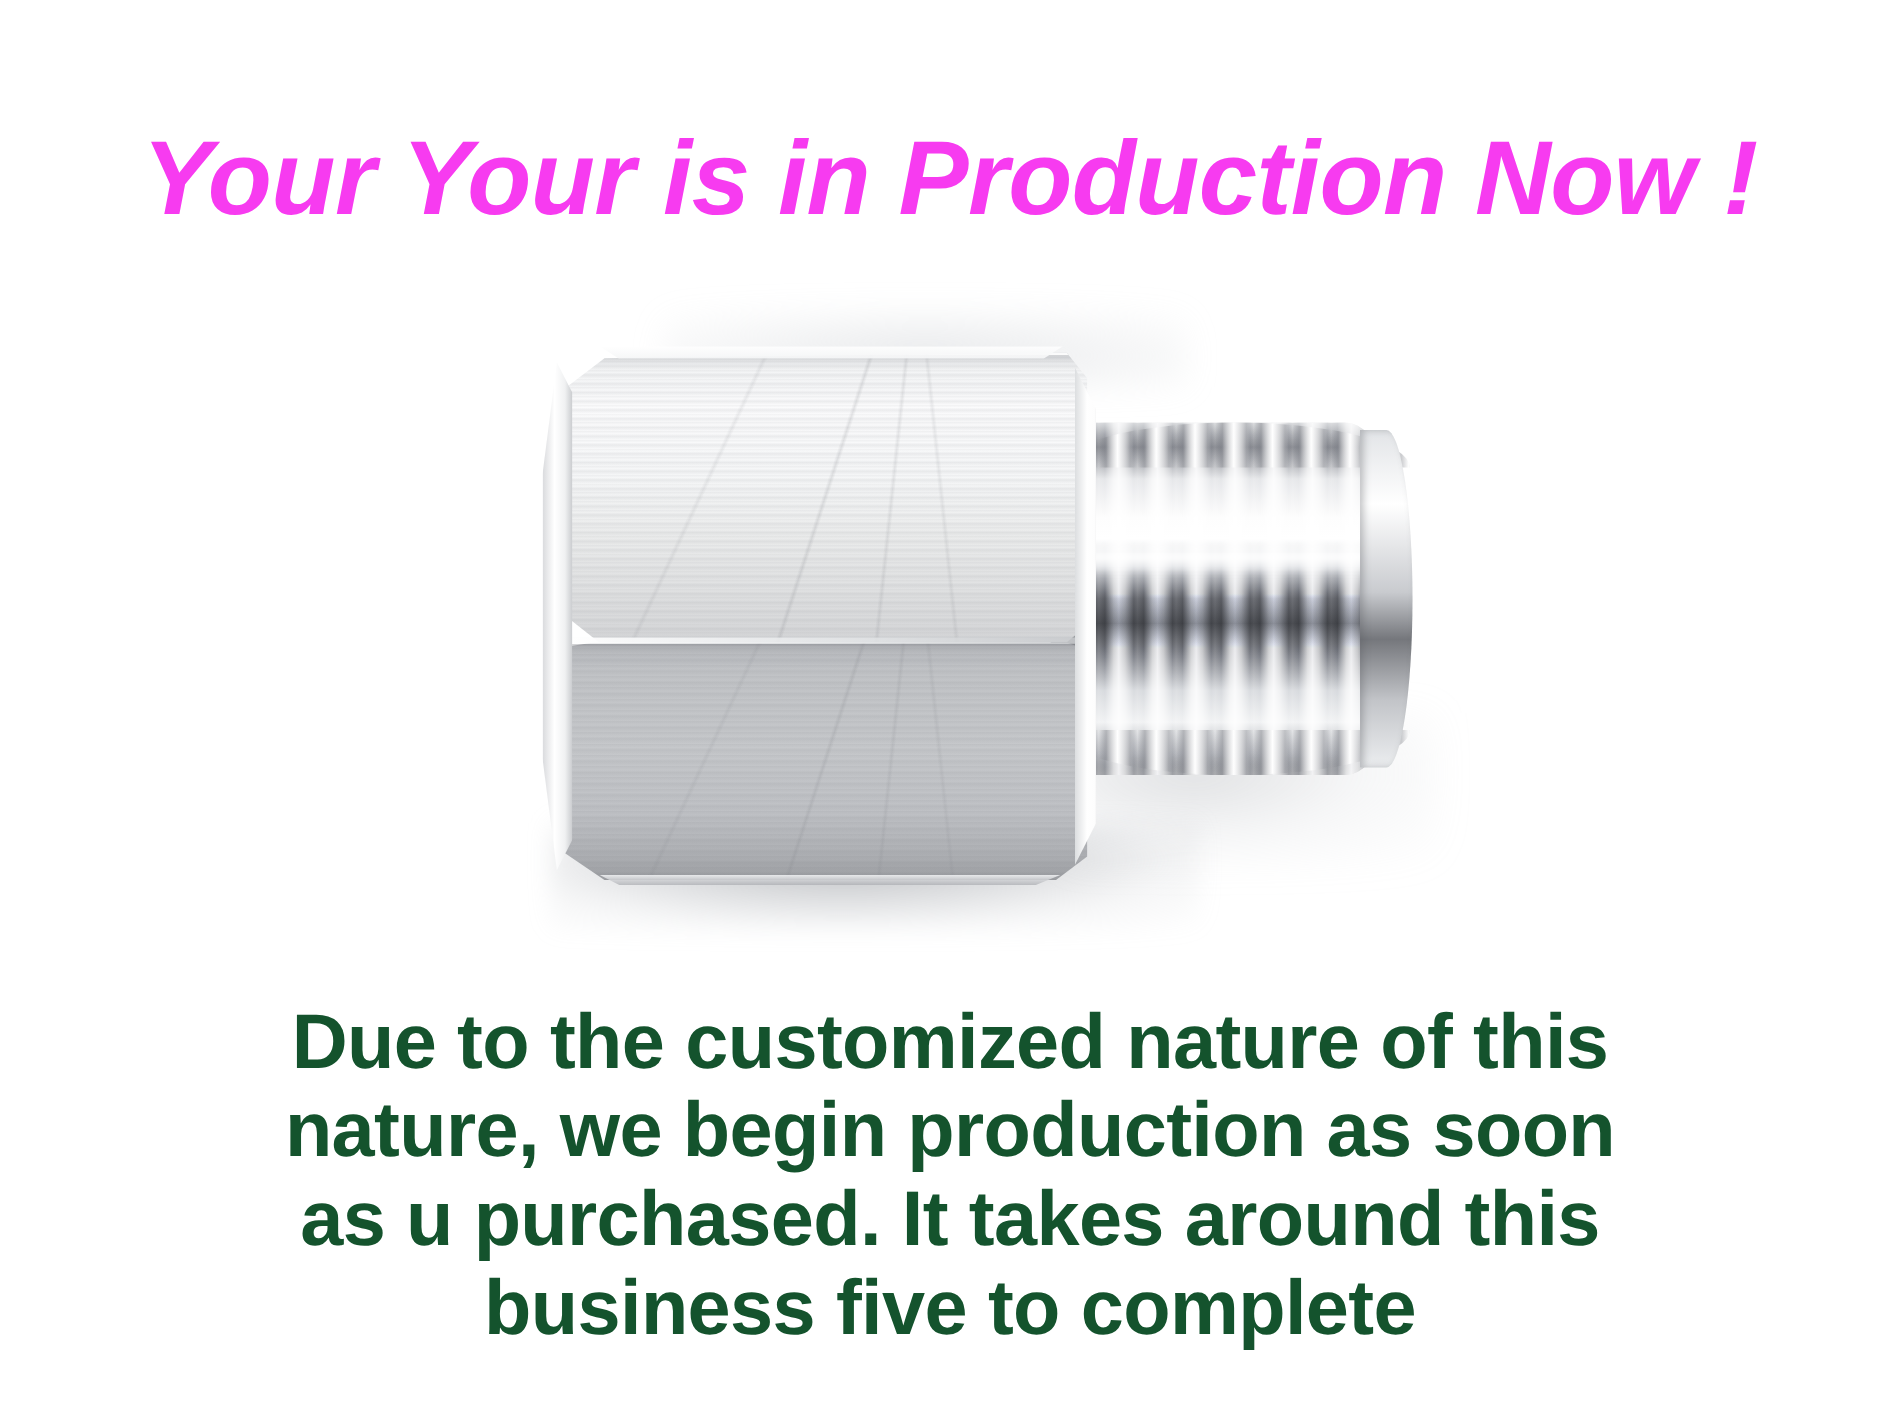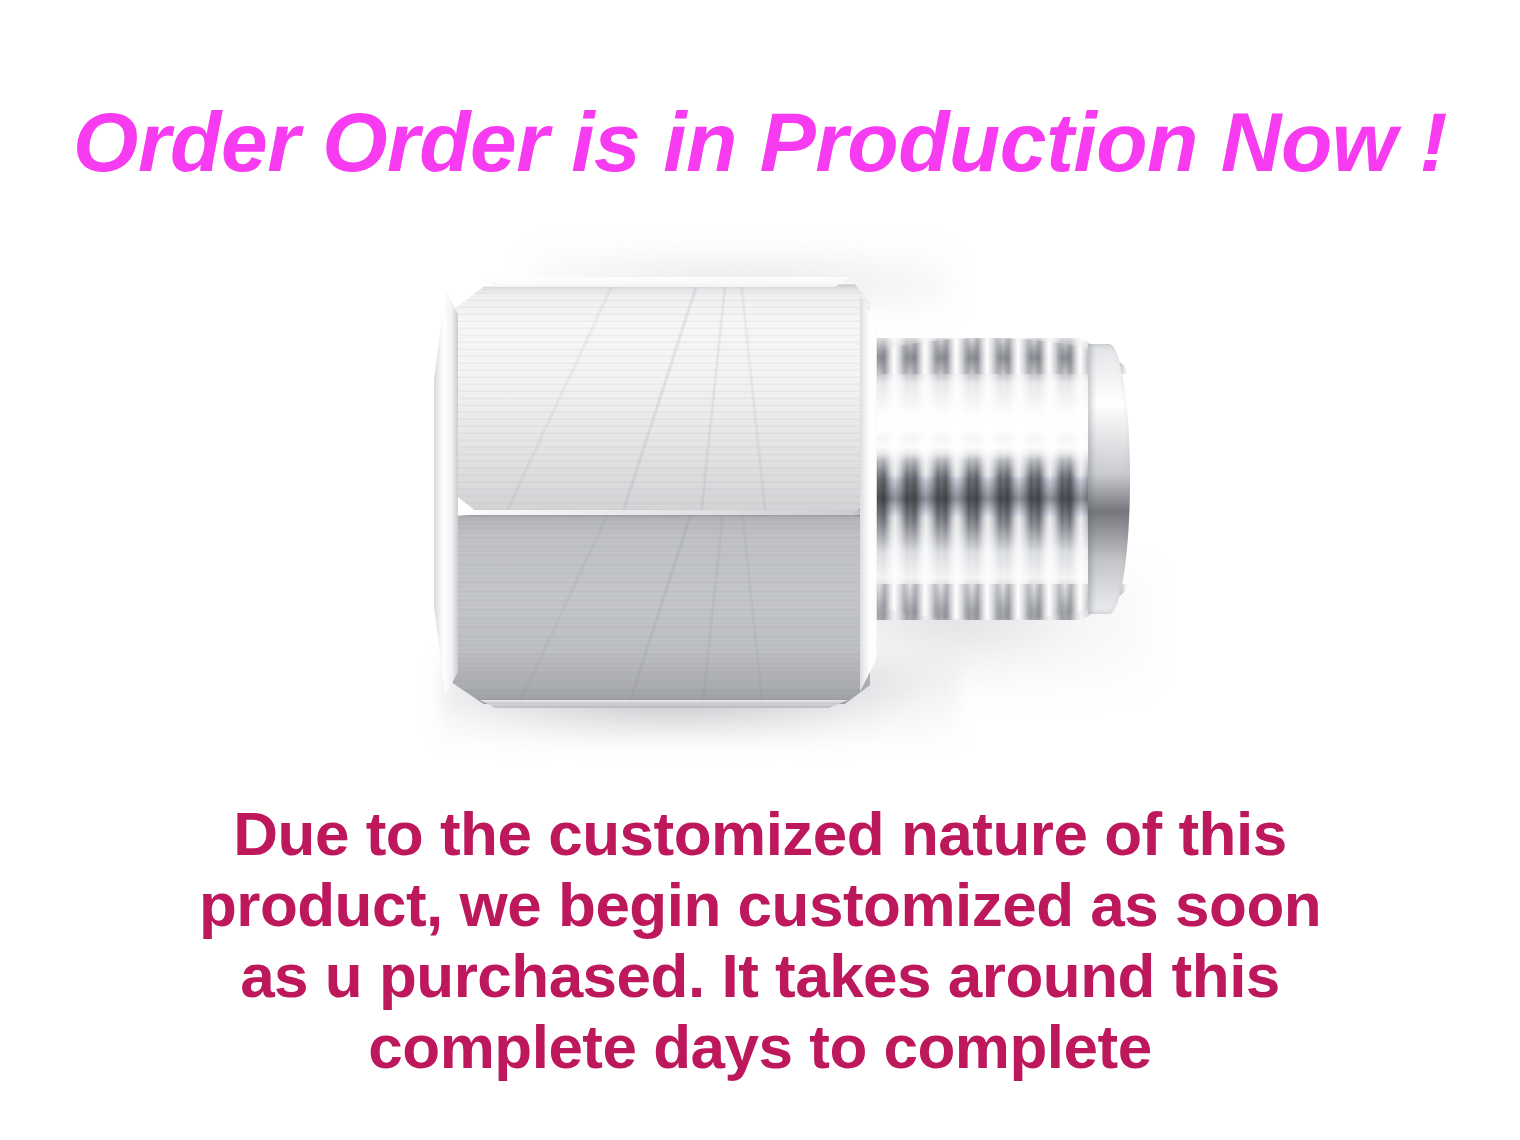--- a/index.html
+++ b/index.html
@@ -310,35 +310,35 @@
     opacity: 0.85;
   }
 
   
   #body-copy {
     position: absolute;
     left: 0;
     top: 798px;
     width: 1520px;
     text-align: center;
-    color: #be185d;
+    color: #14532d;
     font-family: "Liberation Sans Narrow", "Liberation Sans", sans-serif;
     font-weight: bold;
     font-size: 62px;
     line-height: 71px;
     letter-spacing: -0.5px;
   }
   #body-copy .line { display: block; white-space: nowrap; }
 </style>
 </head>
 <body>
 
 <div id="page">
 
-  <div id="headline">Order Order is in Production Now !</div>
+  <div id="headline">Your Your is in Production Now !</div>
 
   <div id="photo">
 
     <div class="shadow-top"></div>
     <div class="shadow-thread"></div>
     <div class="shadow-main"></div>
 
     <div id="threads">
       <div class="thread-body"></div>
       <div class="thread-crest"></div>
@@ -358,18 +358,18 @@
       <div class="hex-edge"></div>
       <div class="hex-left-chamfer"></div>
       <div class="hex-right-chamfer"></div>
       <div class="hex-top-edge"></div>
       <div class="hex-bottom-edge"></div>
     </div>
   </div>
 
   <div id="body-copy">
     <span class="line">Due to the customized nature of this</span>
-    <span class="line">product, we begin customized as soon</span>
+    <span class="line">nature, we begin production as soon</span>
     <span class="line">as u purchased. It takes around this</span>
-    <span class="line">complete days to complete</span>
+    <span class="line">business five to complete</span>
   </div>
 
 </div>
 
 </body></html>

